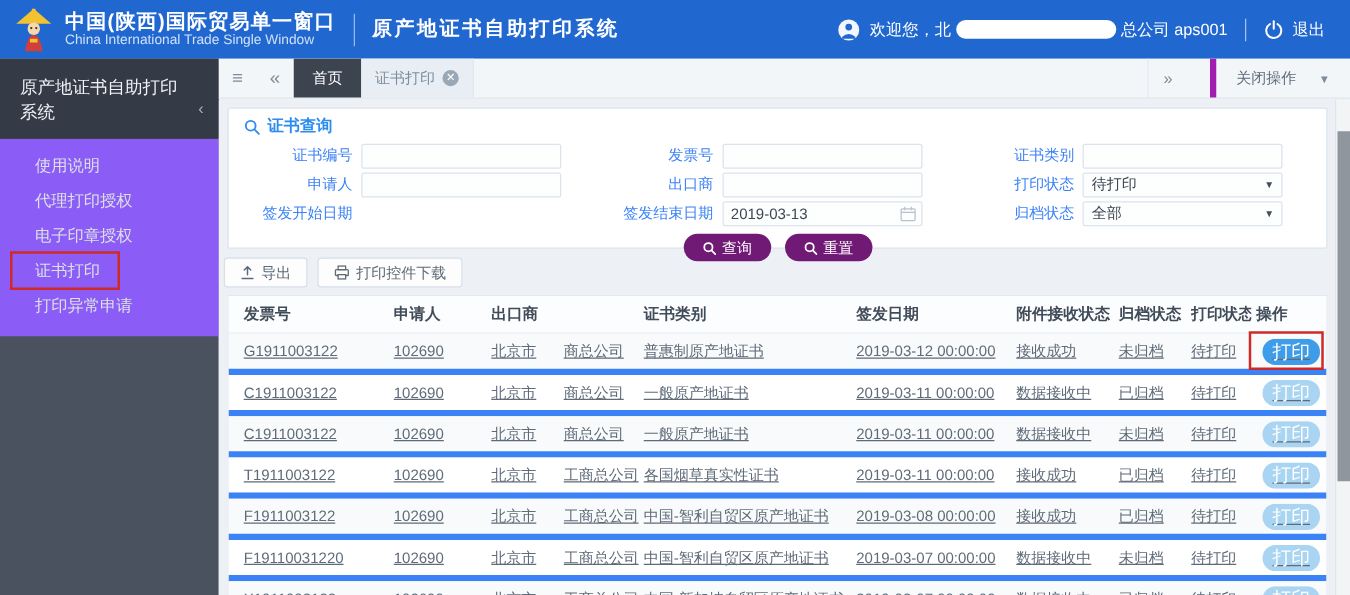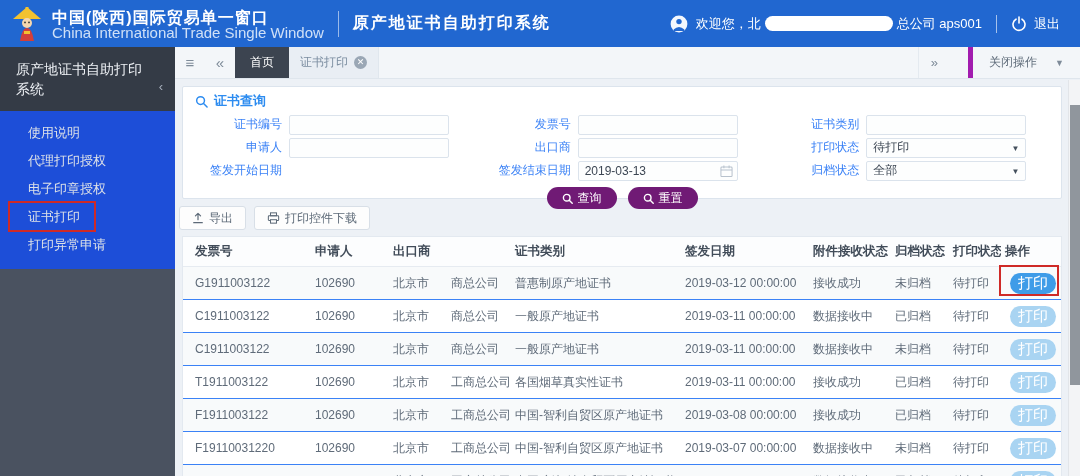--- a/index.html
+++ b/index.html
@@ -5,36 +5,36 @@
   * { box-sizing: border-box; margin: 0; padding: 0; }
   html,body { width:1080px; height:476px; overflow:hidden; }
   body { position:relative; font-family:"Liberation Sans","DejaVu Sans",sans-serif; background:#edf1f6; }
 
   
   .topbar { position:absolute; left:0; top:0; width:1080px; height:47px; background:#2167d0;
             color:#fff; display:flex; align-items:center; justify-content:space-between; padding:0 20px 0 10px;gap:10px; }
   .brand { display:flex; align-items:center; }
   .logo { width:34px; height:38px; margin-right:8px; flex:0 0 auto; }
   .brand-text .bt1 { font-size:16px; font-weight:bold; letter-spacing:1px; line-height:18px; }
-  .brand-text .bt2 { font-size:15px; color:#cfe0f7; line-height:11px; }
+  .brand-text .bt2 { font-size:11px; color:#cfe0f7; line-height:11px; }
   .brand-divider { width:1px; height:26px; background:rgba(255,255,255,.55); margin:0 14px; }
   .app-title { font-size:16px; font-weight:bold; letter-spacing:2px; }
   .user-area { display:flex; align-items:center; font-size:13px; }
   .user-icon { width:18px; height:18px; margin-right:8px; }
   .redact-blob { display:inline-block; width:128px; height:15px; background:#fff; border-radius:8px; margin:0 4px; vertical-align:middle; }
   .vdiv { width:1px; height:18px; background:rgba(255,255,255,.6); margin:0 14px; }
   .power-icon { width:16px; height:16px; margin-right:7px; }
   .logout { cursor:pointer; }
 
   
   .sidebar { position:absolute; left:0; top:47px; width:175px; bottom:0; background:#4a5260; }
   .sidebar-head { background:#343b46; color:#eef1f5; font-size:14px; line-height:20px;
                   padding:12px 26px 12px 16px; position:relative; }
   .collapse-arrow { position:absolute; right:12px; bottom:14px; color:#a7b0bc; font-size:13px; }
-  .sidebar-menu { background:#1d4ed8; padding:8px 0 10px; }
+  .sidebar-menu { background:#8b5cf6; padding:8px 0 10px; }
   .side-item { height:28px; line-height:28px; padding-left:28px; font-size:13px; color:#dde1e7; cursor:pointer; white-space:nowrap; }
 
   
   .tabbar { position:absolute; left:175px; top:47px; right:0; height:32px; background:#f3f6f9;
             border-bottom:1px solid #dfe6ed; display:flex; align-items:stretch; }
   .tb-icon { width:30px; display:flex; align-items:center; justify-content:center; color:#7e8b99; font-size:15px; cursor:pointer; }
   .tab-home { background:#3c4450; color:#fff; font-size:12px; padding:0 15px; display:flex; align-items:center; cursor:pointer; }
   .tab-current { background:#e9eef4; color:#7b8da0; font-size:12px; padding:0 11px; display:flex; align-items:center; gap:6px;
                  border-right:1px solid #e0e7ee; cursor:pointer; }
   .tab-close { width:13px; height:13px; border-radius:50%; background:#9aa7b5; color:#fff; font-size:9px;
@@ -65,21 +65,21 @@
               font-size:12px; font-family:inherit; display:flex; align-items:center; gap:5px; cursor:pointer; }
 
   .toolbar { position:absolute; left:4px; top:126px; display:flex; gap:8px; }
   .tool-btn { height:24px; padding:0 12px; background:#fdfdfd; border:1px solid #d8dfe7; border-radius:3px;
               font-size:12px; color:#5d6a78; font-family:inherit; display:flex; align-items:center; gap:5px; cursor:pointer; }
 
   
   .table-wrap { position:absolute; left:7px; top:156px; width:880px; bottom:0; background:#fff; border:1px solid #e3e9f0; border-bottom:none; }
   .t-head, .t-row { display:grid; grid-template-columns:128px 78px 122px 170px 128px 82px 58px 52px 1fr; align-items:center; }
   .t-head { height:30px; font-size:12.5px; font-weight:bold; color:#414c59; background:#fcfdfe; border-bottom:1px solid #e6ebf1; }
-  .t-row { height:33px; font-size:12px; color:#5f6b79; border-bottom:1px solid #3b82f6; background:#fff; }
+  .t-row { height:33px; font-size:12px; color:#5f6b79; border-bottom:5px solid #3b82f6; background:#fff;text-decoration:underline; }
   .t-row.odd { background:#f8fafb; }
   .t-head > div, .t-row > div { padding-left:4px; white-space:nowrap; overflow:hidden; }
   .t-head > div:first-child, .t-row > div:first-child { padding-left:12px; }
   .exp-gap { display:inline-block; width:22px; }
   .cell-action { display:flex; justify-content:center; }
   .print-pill { width:46px; height:21px; border:none; border-radius:11px; background:#3f9ce8; color:#fff;
                 font-size:15px; font-family:inherit; cursor:pointer; }
   .print-pill.disabled { background:#a9d4f2; }
 
   

